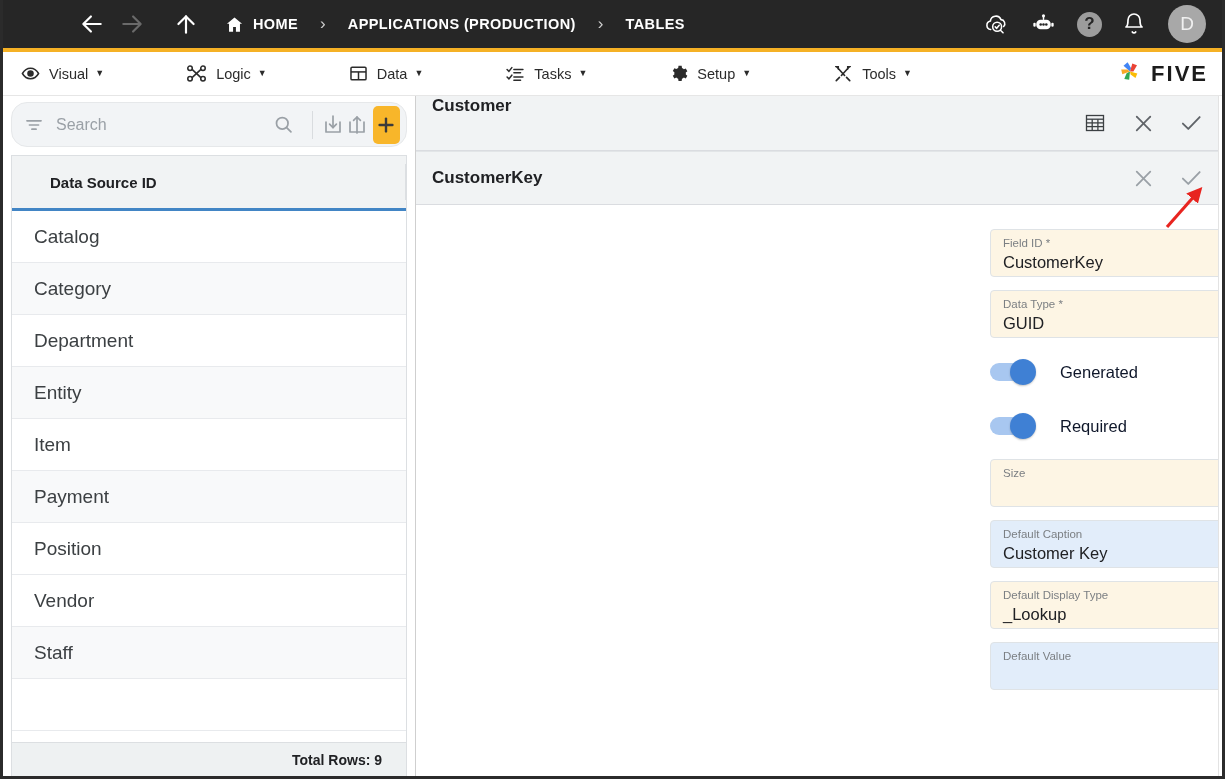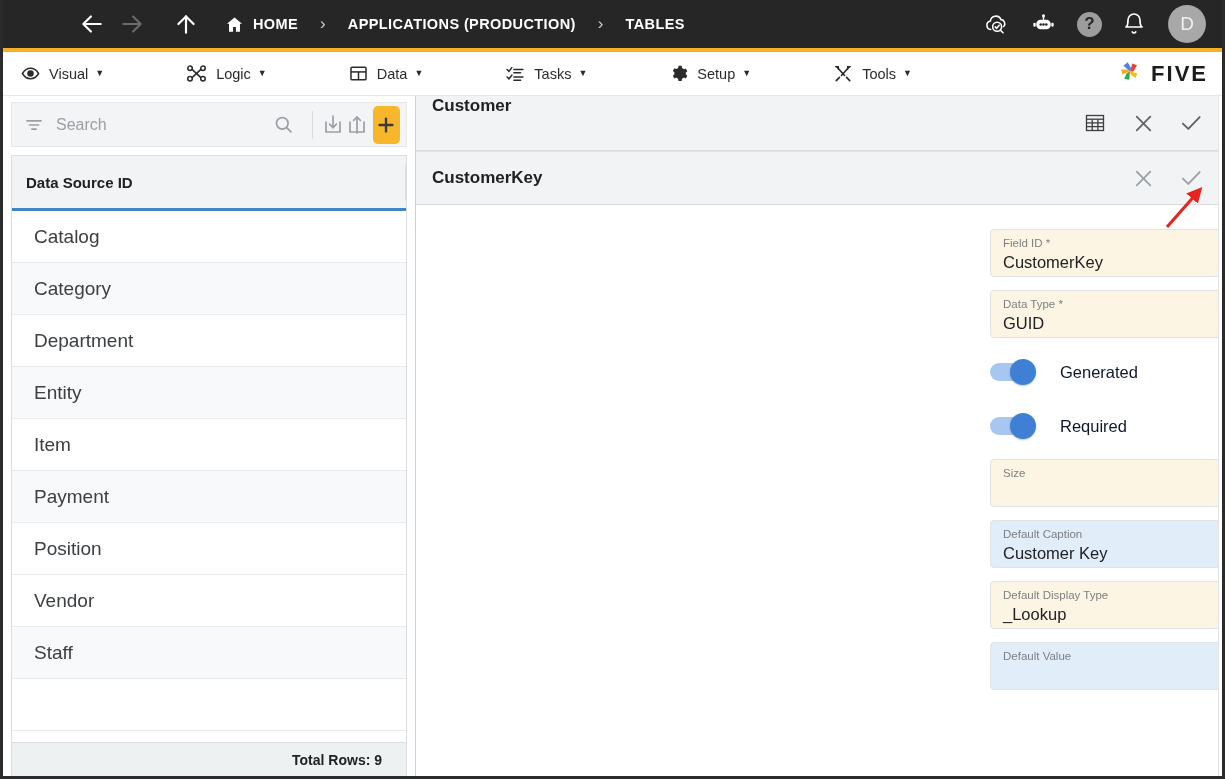--- a/index.html
+++ b/index.html
@@ -115,21 +115,21 @@
     background: #ffffff;
     border-right: 1px solid #cfcfcf;
     display: flex; flex-direction: column;
     position: relative;
   }
   .searchbar {
     margin: 6px 8px 4px 8px;
     height: 45px;
     background: #f2f4f6;
     border: 1px solid #e6e8ea;
-    border-radius: 0;
+    border-radius: 16px;
     display: flex; align-items: center;
     padding: 0 6px 0 12px;
   }
   .filter-ico { margin-right: 12px; display: flex; cursor: pointer; }
   .search-input {
     flex: 1;
     border: none; outline: none; background: transparent;
     font-family: "Liberation Sans", sans-serif;
     font-size: 16px; color: #333;
   }
@@ -155,21 +155,21 @@
     border-bottom: none;
     flex: 1;
     display: flex; flex-direction: column;
     overflow: hidden;
     background: #fff;
   }
   .grid-head {
     height: 55px;
     background: #f1f3f4;
     display: flex; align-items: center;
-    padding-left: 14px;
+    padding-left: 38px;
     font-size: 15px; font-weight: 700; color: #202124;
     border-bottom: 3px solid #4285c5;
     cursor: pointer;
     position: relative;
   }
   .grid-head::after {
     content: ""; position: absolute; right: 0; top: 8px; bottom: 8px;
     width: 1px; background: #dcdfe2;
   }
   .grid-rows { flex: 1; overflow: hidden; }

